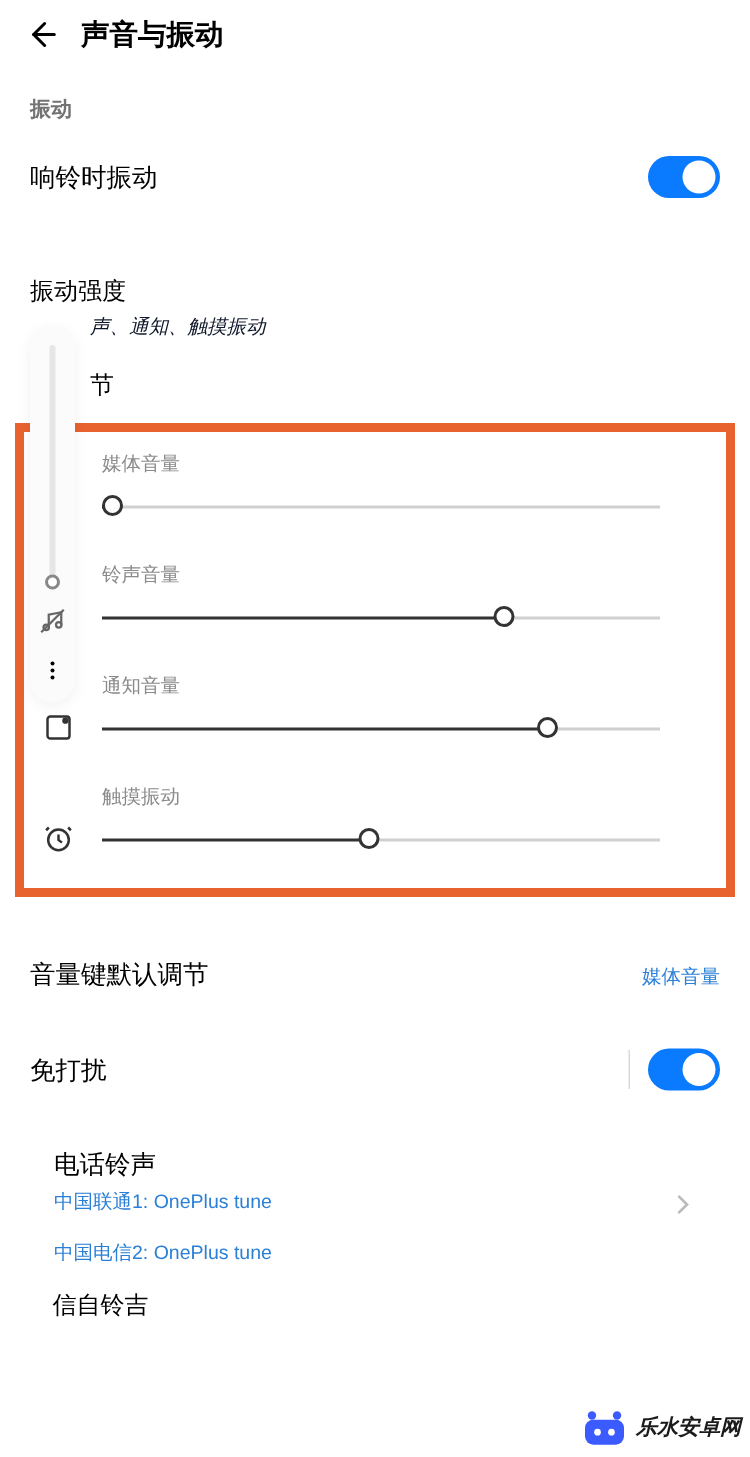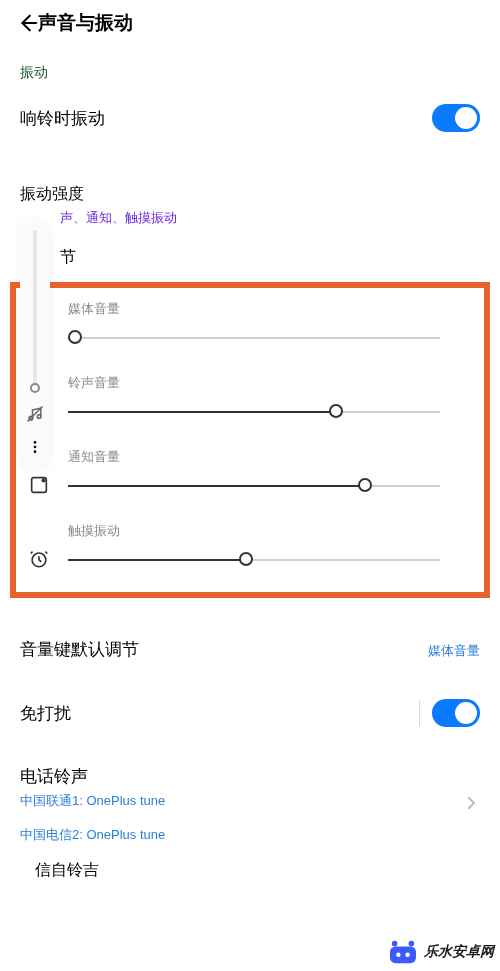--- a/index.html
+++ b/index.html
@@ -1,29 +1,29 @@
 <!DOCTYPE html>
 <html><head>
 <meta charset="utf-8">
 <style>
 * { margin: 0; padding: 0; box-sizing: border-box; }
 body { width: 500px; height: 971px; background: #ffffff; font-family: -apple-system, "PingFang SC", "Microsoft YaHei", sans-serif; color: #000; position: relative; overflow: hidden; }
-.header { display: flex; align-items: center; padding: 10px 16px 14px; }
+.header { display: flex; align-items: center; padding: 10px 16px 14px; gap: 16px; }
 .back-arrow { width: 22px; height: 22px; display: flex; align-items: center; justify-content: center; }
 .title { font-size: 19px; font-weight: 600; }
-.section-label { font-size: 14px; color: #14532d; padding: 14px 20px 8px; }
+.section-label { font-size: 14px; color: #737373; padding: 14px 20px 8px; font-weight: bold; }
 .row { display: flex; align-items: center; justify-content: space-between; padding: 14px 20px; }
 .row-title { font-size: 17px; font-weight: 500; }
 .row-sub { font-size: 13px; color: #2a7fd6; margin-top: 4px; line-height: 1.4; }
 .toggle { width: 48px; height: 28px; border-radius: 14px; position: relative; }
 .toggle.on { background: #0a7aff; }
 .toggle .knob { position: absolute; width: 22px; height: 22px; border-radius: 50%; background: #fff; top: 3px; right: 3px; }
 .vib-strength { padding: 10px 20px 0; }
 .vib-strength .lbl { font-size: 16px; font-weight: 500; margin-bottom: 4px; }
-.vib-strength .sub { font-size: 13px; color: #6d28d9; }
+.vib-strength .sub { font-size: 13px; color: #0f172a; font-style: italic; }
 .vol-adjust { padding: 20px 20px 6px; }
 .vol-adjust .lbl { font-size: 16px; font-weight: 500; }
 .volume-panel-wrap { position: relative; margin: 8px 10px 18px; }
 .highlight-box { position: absolute; left: 0; right: 0; top: 0; bottom: 0; border: 6px solid #e8622f; pointer-events: none; }
 .volume-panel { padding: 18px 18px 24px 58px; position: relative; }
 .vol-row { margin-bottom: 28px; position: relative; }
 .vol-row:last-child { margin-bottom: 6px; }
 .vol-label { font-size: 13px; color: #8a8a8a; margin-bottom: 12px; }
 .slider { position: relative; height: 16px; width: 92%; }
 .track { position: absolute; left: 0; right: 0; top: 7px; height: 2px; background: #333; }
@@ -31,21 +31,21 @@
 .thumb { position: absolute; width: 14px; height: 14px; border: 2px solid #333; border-radius: 50%; background: #fff; top: 0px; transform: translateX(-50%); }
 .slot-icon { position: absolute; left: -40px; top: 26px; width: 22px; height: 22px; display: flex; align-items: center; justify-content: center; color: #666; }
 .float-bar { position: absolute; left: 20px; top: 218px; width: 30px; height: 250px; background: #fbfbfb; border-radius: 14px; box-shadow: 0 2px 10px rgba(0,0,0,0.06); display: flex; flex-direction: column; align-items: center; padding: 12px 0; z-index: 5; }
 .float-bar .fslider { flex: 1; width: 4px; background: #e6e6e6; border-radius: 2px; position: relative; margin-bottom: 16px; }
 .float-bar .fthumb { position: absolute; bottom: 0; left: 50%; transform: translate(-50%, 50%); width: 10px; height: 10px; background: #fff; border: 2px solid #888; border-radius: 50%; }
 .float-bar .ficon { width: 20px; height: 20px; margin-bottom: 14px; color: #555; display:flex; align-items:center; justify-content:center;}
 .float-bar .fdots { width: 18px; height: 18px; color: #333; display:flex; align-items:center; justify-content:center; font-weight: bold; }
 .chevron { color: #bbb; font-size: 22px; }
 .dnd-row { display: flex; align-items: center; justify-content: space-between; padding: 20px 20px; }
 .dnd-sep { width: 1px; height: 26px; background: #d9d9d9; margin: 0 12px; }
-.ring-row { padding: 18px 20px 10px; display: flex; justify-content: space-between; align-items: center; }
+.ring-row { padding: 18px 36px 10px; display: flex; justify-content: space-between; align-items: center; }
 .watermark { position: absolute; right: 6px; bottom: 6px; display: flex; align-items: center; gap: 6px; }
 .wm-logo { width: 30px; height: 26px; position: relative; }
 .wm-text { font-size: 14px; font-weight: 700; color: #1b1b1b; font-style: italic; }
 .clip-row { padding: 6px 35px 0; }
 </style>
 </head>
 <body>
 
 <div class="header">
   <div class="back-arrow">

